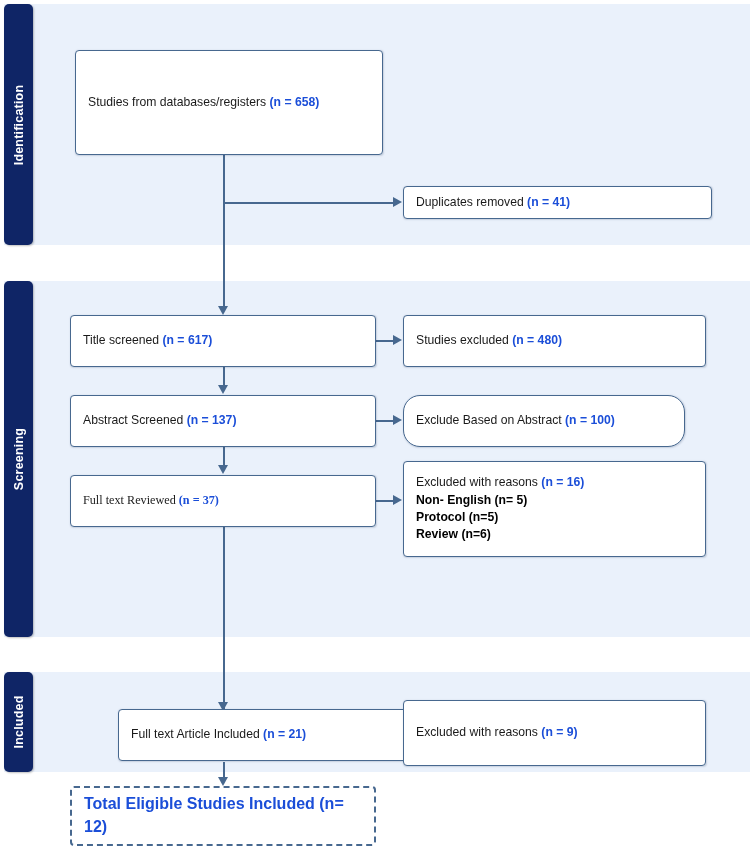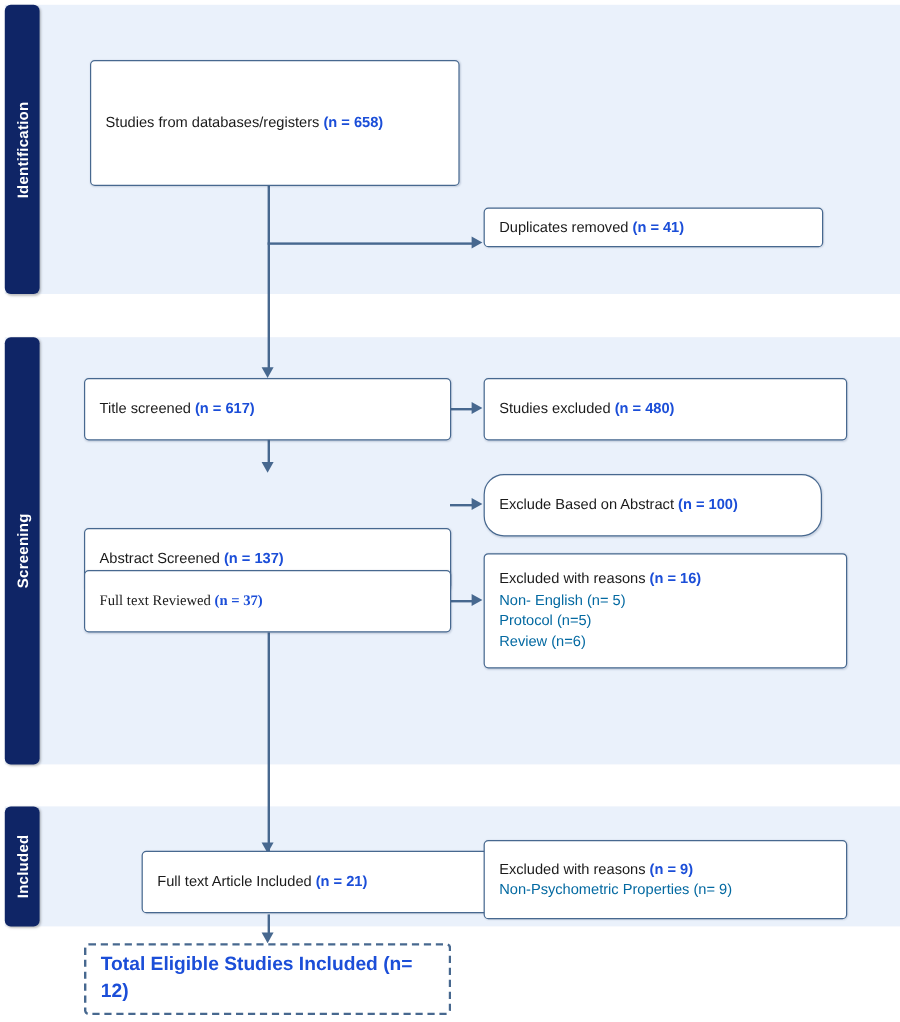--- a/index.html
+++ b/index.html
@@ -56,22 +56,22 @@
   .fbox .txt {
     font-size: 12.2px;
     color: #1a1a1a;
     line-height: 1.42;
   }
   .fbox .txt .n {
     color: #1b4ed8;
     font-weight: bold;
   }
   .fbox .txt .blue {
-    color: #0369a1;
-    font-weight: normal;
+    color: #000000;
+    font-weight: bold;
     display: block;
   }
   .fbox.dashed {
     border: 2.2px dashed #47688f;
     background: #ffffff;
     box-shadow: none;
   }
   .fbox.dashed .txt {
     color: #1b4ed8;
     font-weight: bold;
@@ -152,53 +152,53 @@
   <div class="hline" style="left:375px; top:733px; width:21px; height:2px;"></div>
   <div class="arrow-right" style="left:393px; top:728px;"></div>
 
   <div class="vline" style="left:223px; top:762px; width:2px; height:18px;"></div>
   <div class="arrow-down" style="left:218px; top:777px;"></div>
 
   <div class="fbox" style="left:75px; top:50px; width:308px; height:105px;">
     <span class="txt"><span>Studies from databases/registers </span><span class="n">(n = 658)</span></span>
   </div>
 
-  <div class="fbox" style="left:403px; top:173px; width:283px; height:33px;align-items:center;">
+  <div class="fbox" style="left:403px; top:186px; width:309px; height:33px;align-items:center;">
     <span class="txt"><span>Duplicates removed </span><span class="n">(n = 41)</span></span>
   </div>
 
   <div class="fbox" style="left:70px; top:315px; width:306px; height:52px;">
     <span class="txt"><span>Title screened </span><span class="n">(n = 617)</span></span>
   </div>
 
   <div class="fbox" style="left:403px; top:315px; width:303px; height:52px;">
     <span class="txt"><span>Studies excluded </span><span class="n">(n = 480)</span></span>
   </div>
 
-  <div class="fbox" style="left:70px; top:395px; width:306px; height:52px;margin-top:45px;">
+  <div class="fbox" style="left:70px; top:395px; width:306px; height:52px;">
     <span class="txt"><span>Abstract Screened </span><span class="n">(n = 137)</span></span>
   </div>
 
   <div class="fbox" style="left:403px; top:395px; width:282px; height:52px;border-radius:17px;">
     <span class="txt"><span>Exclude Based on Abstract </span><span class="n">(n = 100)</span></span>
   </div>
 
   <div class="fbox" style="left:70px; top:475px; width:306px; height:52px;font-family:Liberation Serif, serif;">
     <span class="txt"><span>Full text Reviewed </span><span class="n">(n = 37)</span></span>
   </div>
 
   <div class="fbox" style="left:403px; top:461px; width:303px; height:96px;">
     <span class="txt"><span>Excluded with reasons </span><span class="n">(n = 16)</span><span class="blue">Non- English (n= 5)</span><span class="blue">Protocol (n=5)</span><span class="blue">Review (n=6)</span></span>
   </div>
 
   <div class="fbox" style="left:70px; top:709px; width:359px; height:52px;margin-left:48px;">
     <span class="txt"><span>Full text Article Included </span><span class="n">(n = 21)</span></span>
   </div>
 
   <div class="fbox" style="left:403px; top:700px; width:303px; height:66px;">
-    <span class="txt"><span>Excluded with reasons </span><span class="n">(n = 9)</span><span class="blue">Non-Psychometric Properties (n= 9)</span></span>
+    <span class="txt"><span>Excluded with reasons </span><span class="n">(n = 9)</span></span>
   </div>
 
   <div class="fbox dashed" style="left:70px; top:786px; width:306px; height:60px;">
     <span class="txt">Total Eligible Studies Included (n= 12)</span>
   </div>
 
 </div>
 
 </body></html>

